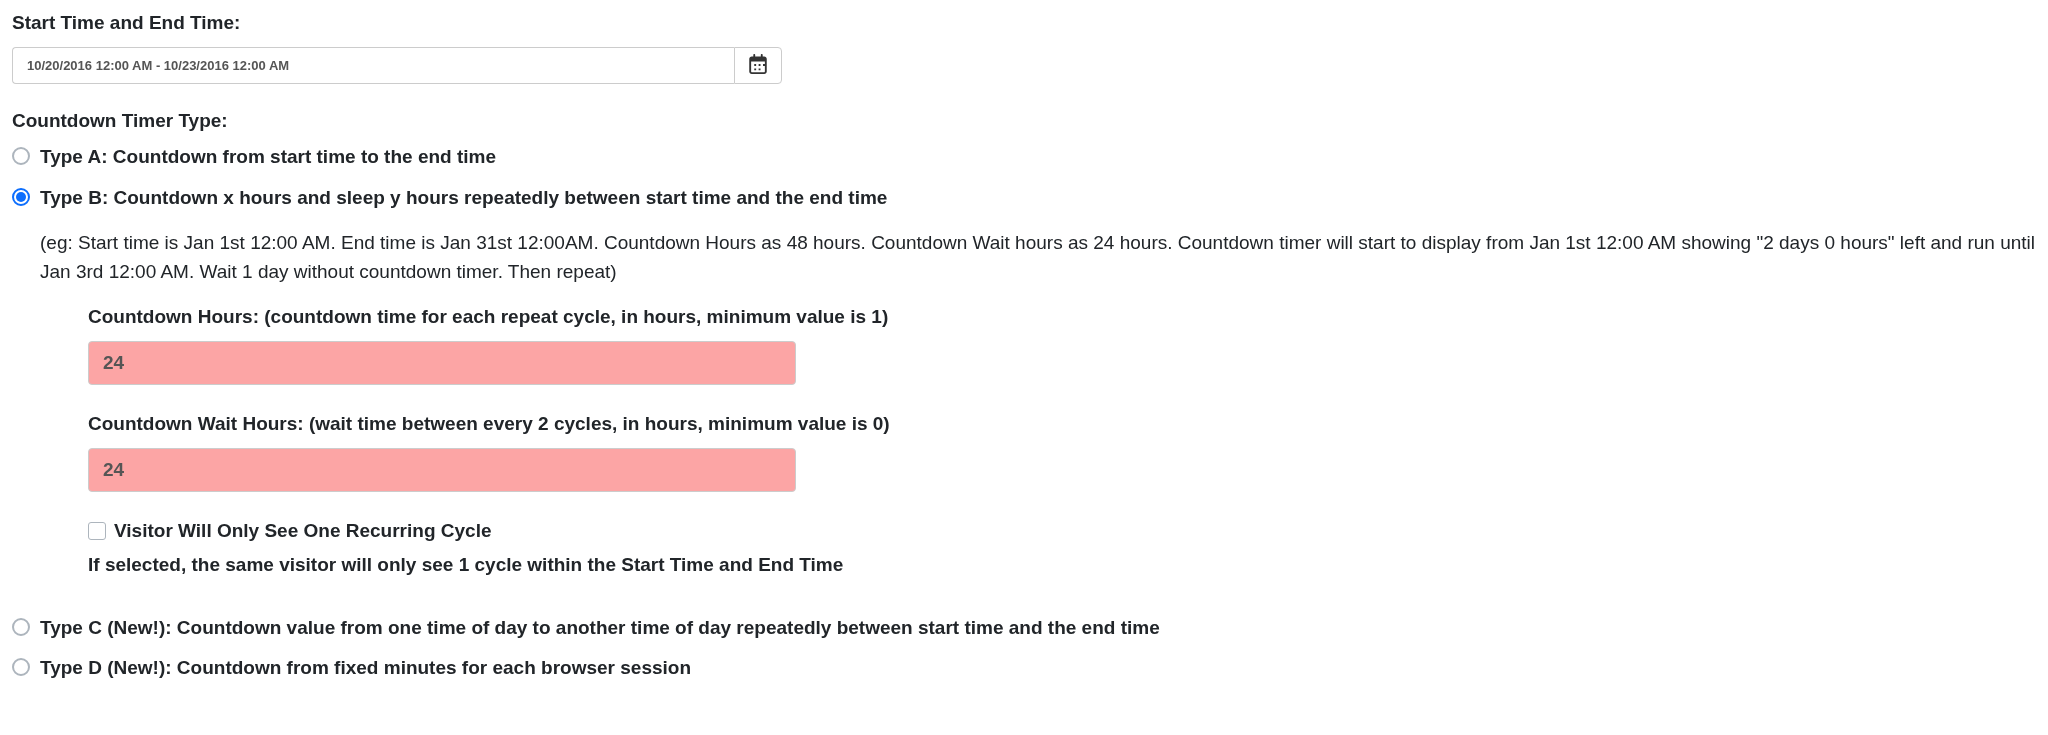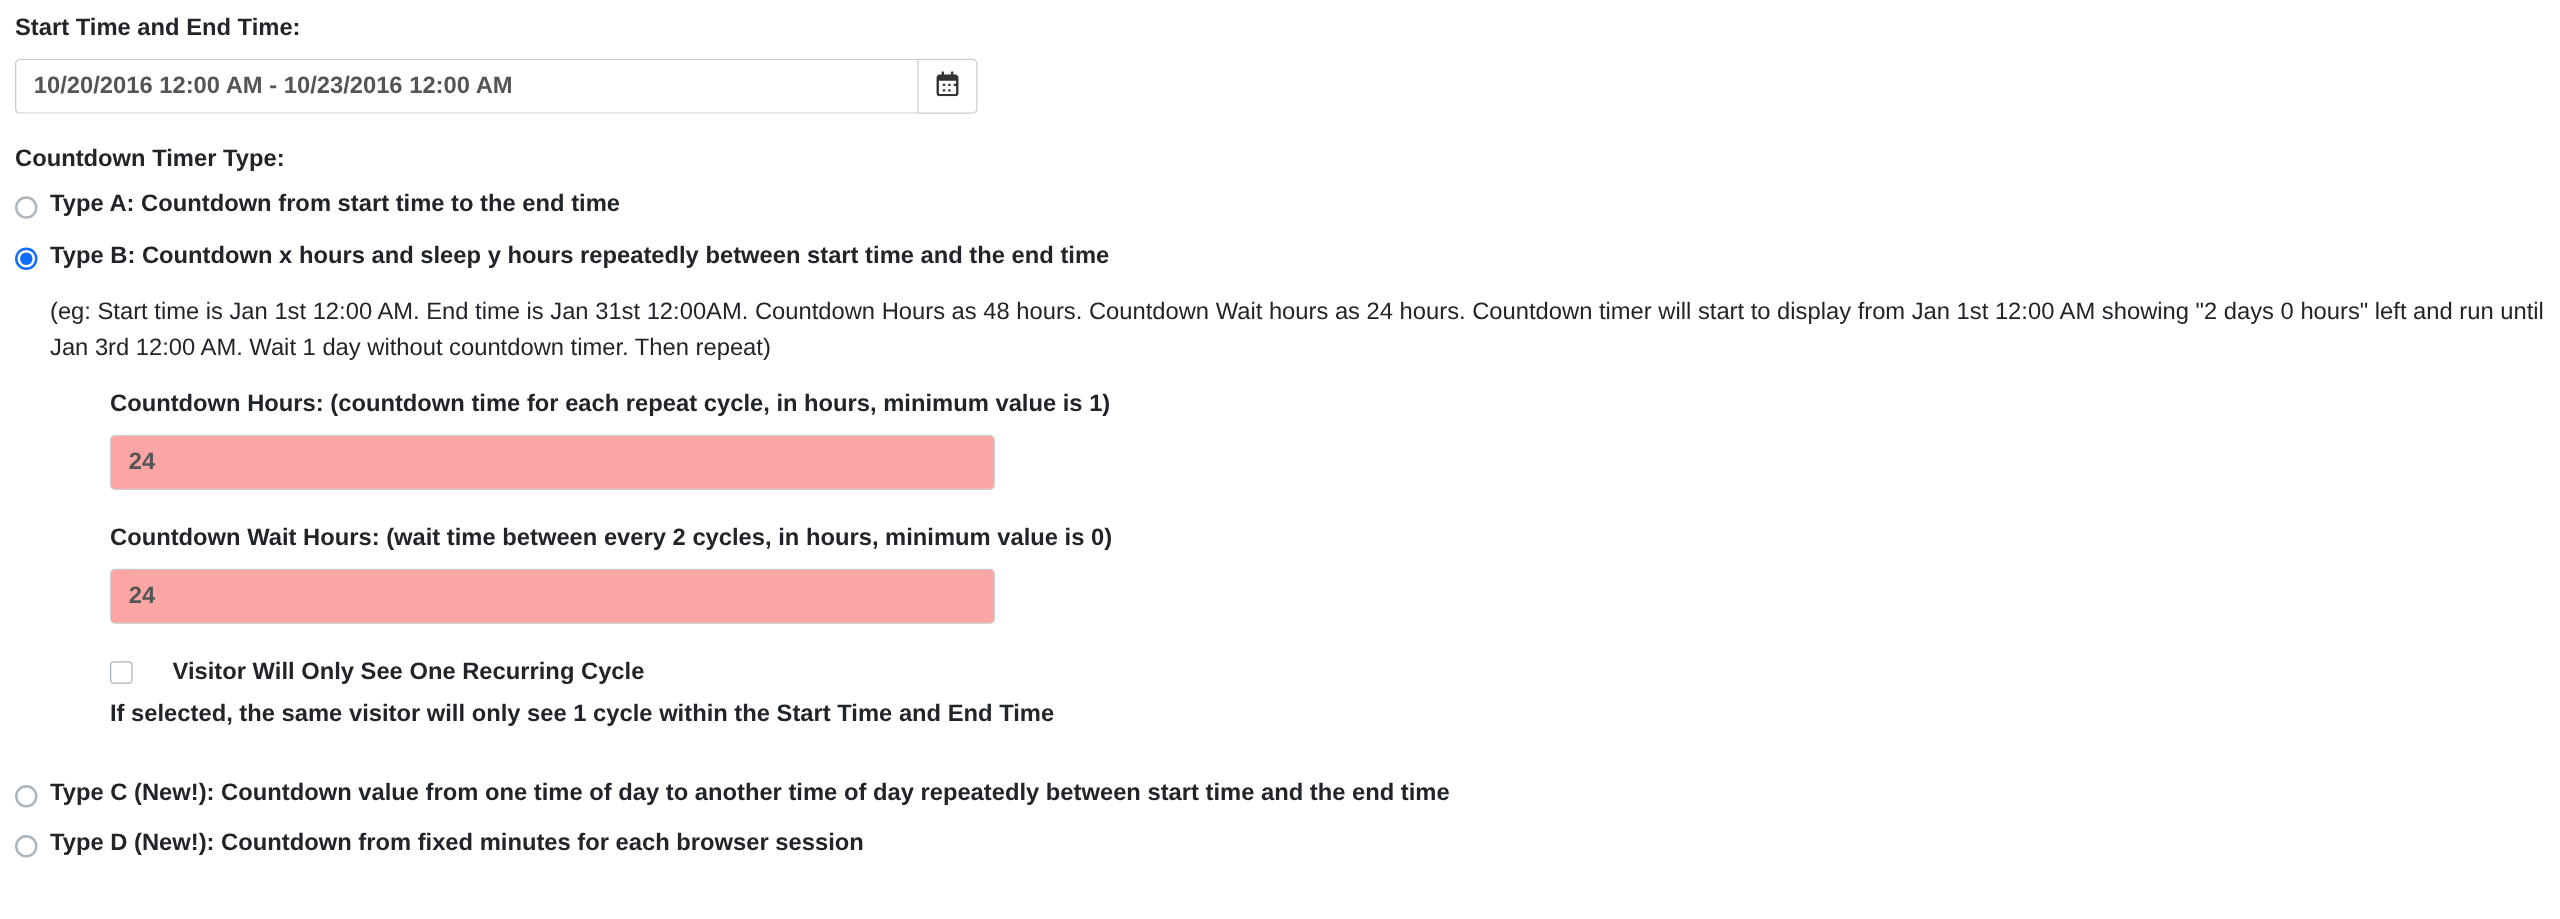--- a/index.html
+++ b/index.html
@@ -17,21 +17,21 @@
       color: #212529;
     }
     .input-group {
       display: flex;
       width: 770px;
       margin-bottom: 24px;
     }
     .text-input {
       flex: 1;
       padding: 10px 14px;
-      font-size: 19px;
+      font-size: 13px;
       font-weight: 700;
       color: #555;
       border: 1px solid #ccc;
       border-right: none;
       border-radius: 4px 0 0 4px;
       outline: none;
       background: #fff;
       font-family: inherit;
     }
     .addon-btn {
@@ -40,21 +40,21 @@
       border-radius: 0 4px 4px 0;
       background: #fff;
       display: flex;
       align-items: center;
       justify-content: center;
       cursor: pointer;
     }
     .addon-btn svg { width: 20px; height: 20px; fill: #333; }
     .radio-row {
       display: flex;
-      align-items: center;
+      align-items: flex-start;
       margin-top: 14px;
     }
     .radio-row.first { margin-top: 10px; }
     .radio {
       appearance: none;
       width: 18px;
       height: 18px;
       border: 2px solid #adb5bd;
       border-radius: 50%;
       margin-right: 10px;
@@ -98,21 +98,20 @@
       border-radius: 4px;
       outline: none;
       background: #fca5a5;
       font-family: inherit;
       margin-bottom: 8px;
     }
     .chk-row {
       display: flex;
       align-items: center;
       margin-top: 18px;
-      gap: 24px;
     }
     .chk {
       appearance: none;
       width: 18px;
       height: 18px;
       border: 1px solid #adb5bd;
       border-radius: 3px;
       margin-right: 8px;
       cursor: pointer;
       background: #fff;

